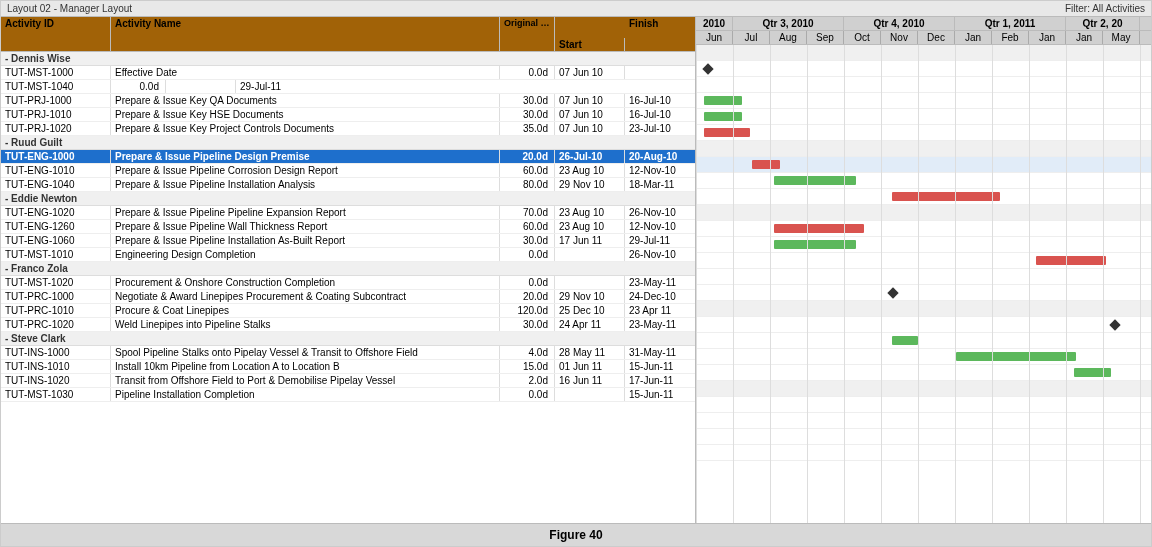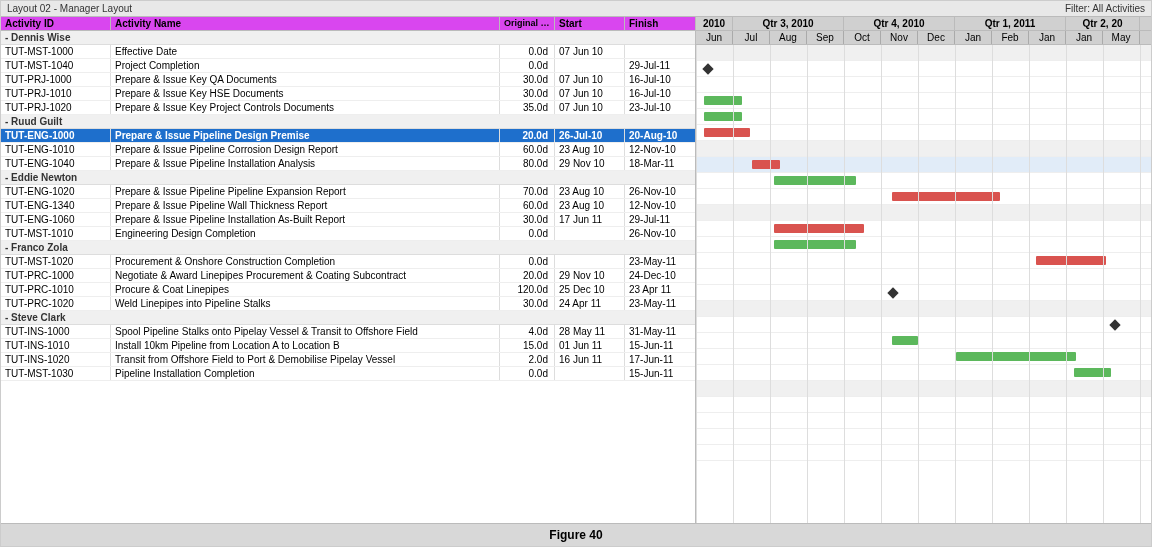--- a/index.html
+++ b/index.html
@@ -6,25 +6,25 @@
     body { font-family: Arial, sans-serif; font-size: 11px; background: #fff; overflow: hidden; }
 
     .outer-wrapper { width: 1152px; height: 547px; display: flex; flex-direction: column; border: 1px solid #ccc; }
 
     .top-bar { background: #e8e8e8; padding: 2px 6px; font-size: 10px; color: #333; display: flex; justify-content: space-between; border-bottom: 1px solid #bbb; }
 
     .main-area { display: flex; flex: 1; overflow: hidden; }
 
     .left-panel { width: 695px; flex-shrink: 0; border-right: 1px solid #bbb; display: flex; flex-direction: column; }
 
-    .header-row { display: flex; background: #d946ef; border-bottom: 1px solid #bbb; font-weight: bold; font-size: 10px; }
+    .header-row { display: flex; background: #a16207; border-bottom: 1px solid #bbb; font-weight: bold; font-size: 10px; }
     .col-id { width: 110px; padding: 2px 4px; border-right: 1px solid #bbb; }
     .col-name { flex: 1; padding: 2px 4px; border-right: 1px solid #bbb; }
     .col-orig { width: 55px; padding: 2px 4px; border-right: 1px solid #bbb; text-align: center; }
-    .col-start { width: 70px; padding: 2px 4px; border-right: 1px solid #bbb; }
+    .col-start { width: 70px; padding: 2px 4px; border-right: 1px solid #bbb; margin-top: 21px; }
     .col-finish { width: 70px; padding: 2px 4px; }
 
     .data-rows { flex: 1; overflow-y: auto; }
 
     .group-row { display: flex; background: #f0f0f0; border-bottom: 1px solid #ddd; }
     .group-label { padding: 2px 4px; font-weight: bold; font-size: 10px; width: 110px; }
 
     .data-row { display: flex; border-bottom: 1px solid #eee; }
     .data-row.highlighted { background: #1e6fcc; color: #fff; }
     .data-row.highlighted .cell { color: #fff; }
@@ -93,21 +93,20 @@
           </div>
           <div class="data-row">
       <div class="cell cell-id" style="">TUT-MST-1000</div>
       <div class="cell cell-name" style="">Effective Date</div>
       <div class="cell cell-orig" style="">0.0d</div>
       <div class="cell cell-start" style="">07 Jun 10</div>
       <div class="cell cell-finish" style=""></div>
     </div>
           <div class="data-row">
       <div class="cell cell-id" style="">TUT-MST-1040</div>
-      <div class="cell cell-name" style="">Project Completion</div>
       <div class="cell cell-orig" style="">0.0d</div>
       <div class="cell cell-start" style=""></div>
       <div class="cell cell-finish" style="">29-Jul-11</div>
     </div>
           <div class="data-row">
       <div class="cell cell-id" style="">TUT-PRJ-1000</div>
       <div class="cell cell-name" style="">Prepare &amp; Issue Key QA Documents</div>
       <div class="cell cell-orig" style="">30.0d</div>
       <div class="cell cell-start" style="">07 Jun 10</div>
       <div class="cell cell-finish" style="">16-Jul-10</div>
@@ -156,21 +155,21 @@
             <div style="flex:1;"></div>
           </div>
           <div class="data-row">
       <div class="cell cell-id" style="">TUT-ENG-1020</div>
       <div class="cell cell-name" style="">Prepare &amp; Issue Pipeline Pipeline Expansion Report</div>
       <div class="cell cell-orig" style="">70.0d</div>
       <div class="cell cell-start" style="">23 Aug 10</div>
       <div class="cell cell-finish" style="">26-Nov-10</div>
     </div>
           <div class="data-row">
-      <div class="cell cell-id" style="">TUT-ENG-1340</div>
+      <div class="cell cell-id" style="">TUT-ENG-1260</div>
       <div class="cell cell-name" style="">Prepare &amp; Issue Pipeline Wall Thickness Report</div>
       <div class="cell cell-orig" style="">60.0d</div>
       <div class="cell cell-start" style="">23 Aug 10</div>
       <div class="cell cell-finish" style="">12-Nov-10</div>
     </div>
           <div class="data-row">
       <div class="cell cell-id" style="">TUT-ENG-1060</div>
       <div class="cell cell-name" style="">Prepare &amp; Issue Pipeline Installation As-Built Report</div>
       <div class="cell cell-orig" style="">30.0d</div>
       <div class="cell cell-start" style="">17 Jun 11</div>

